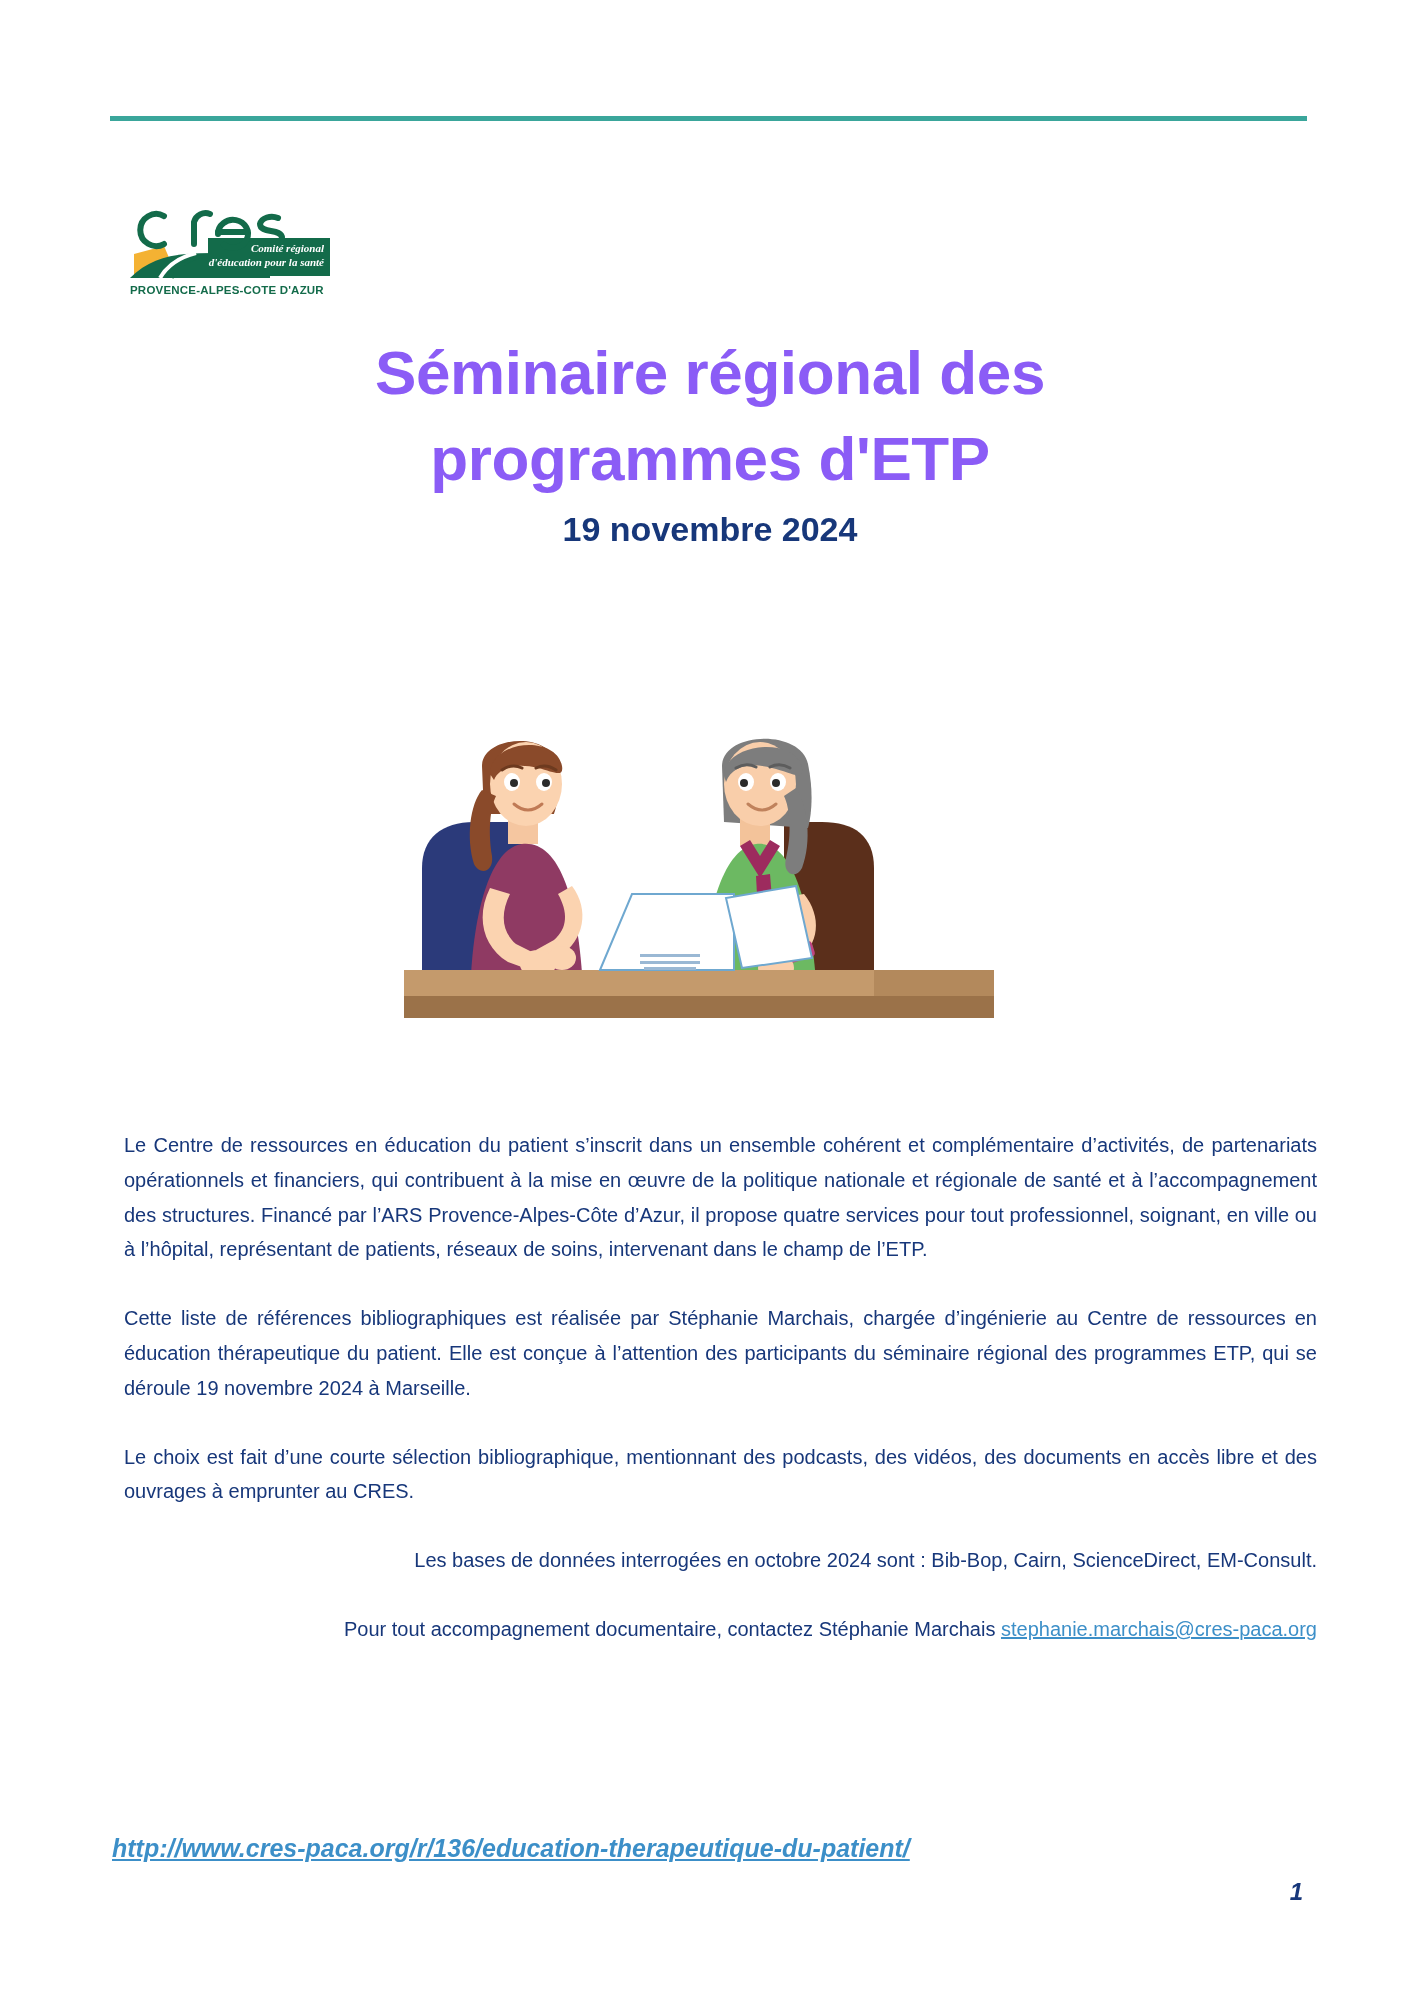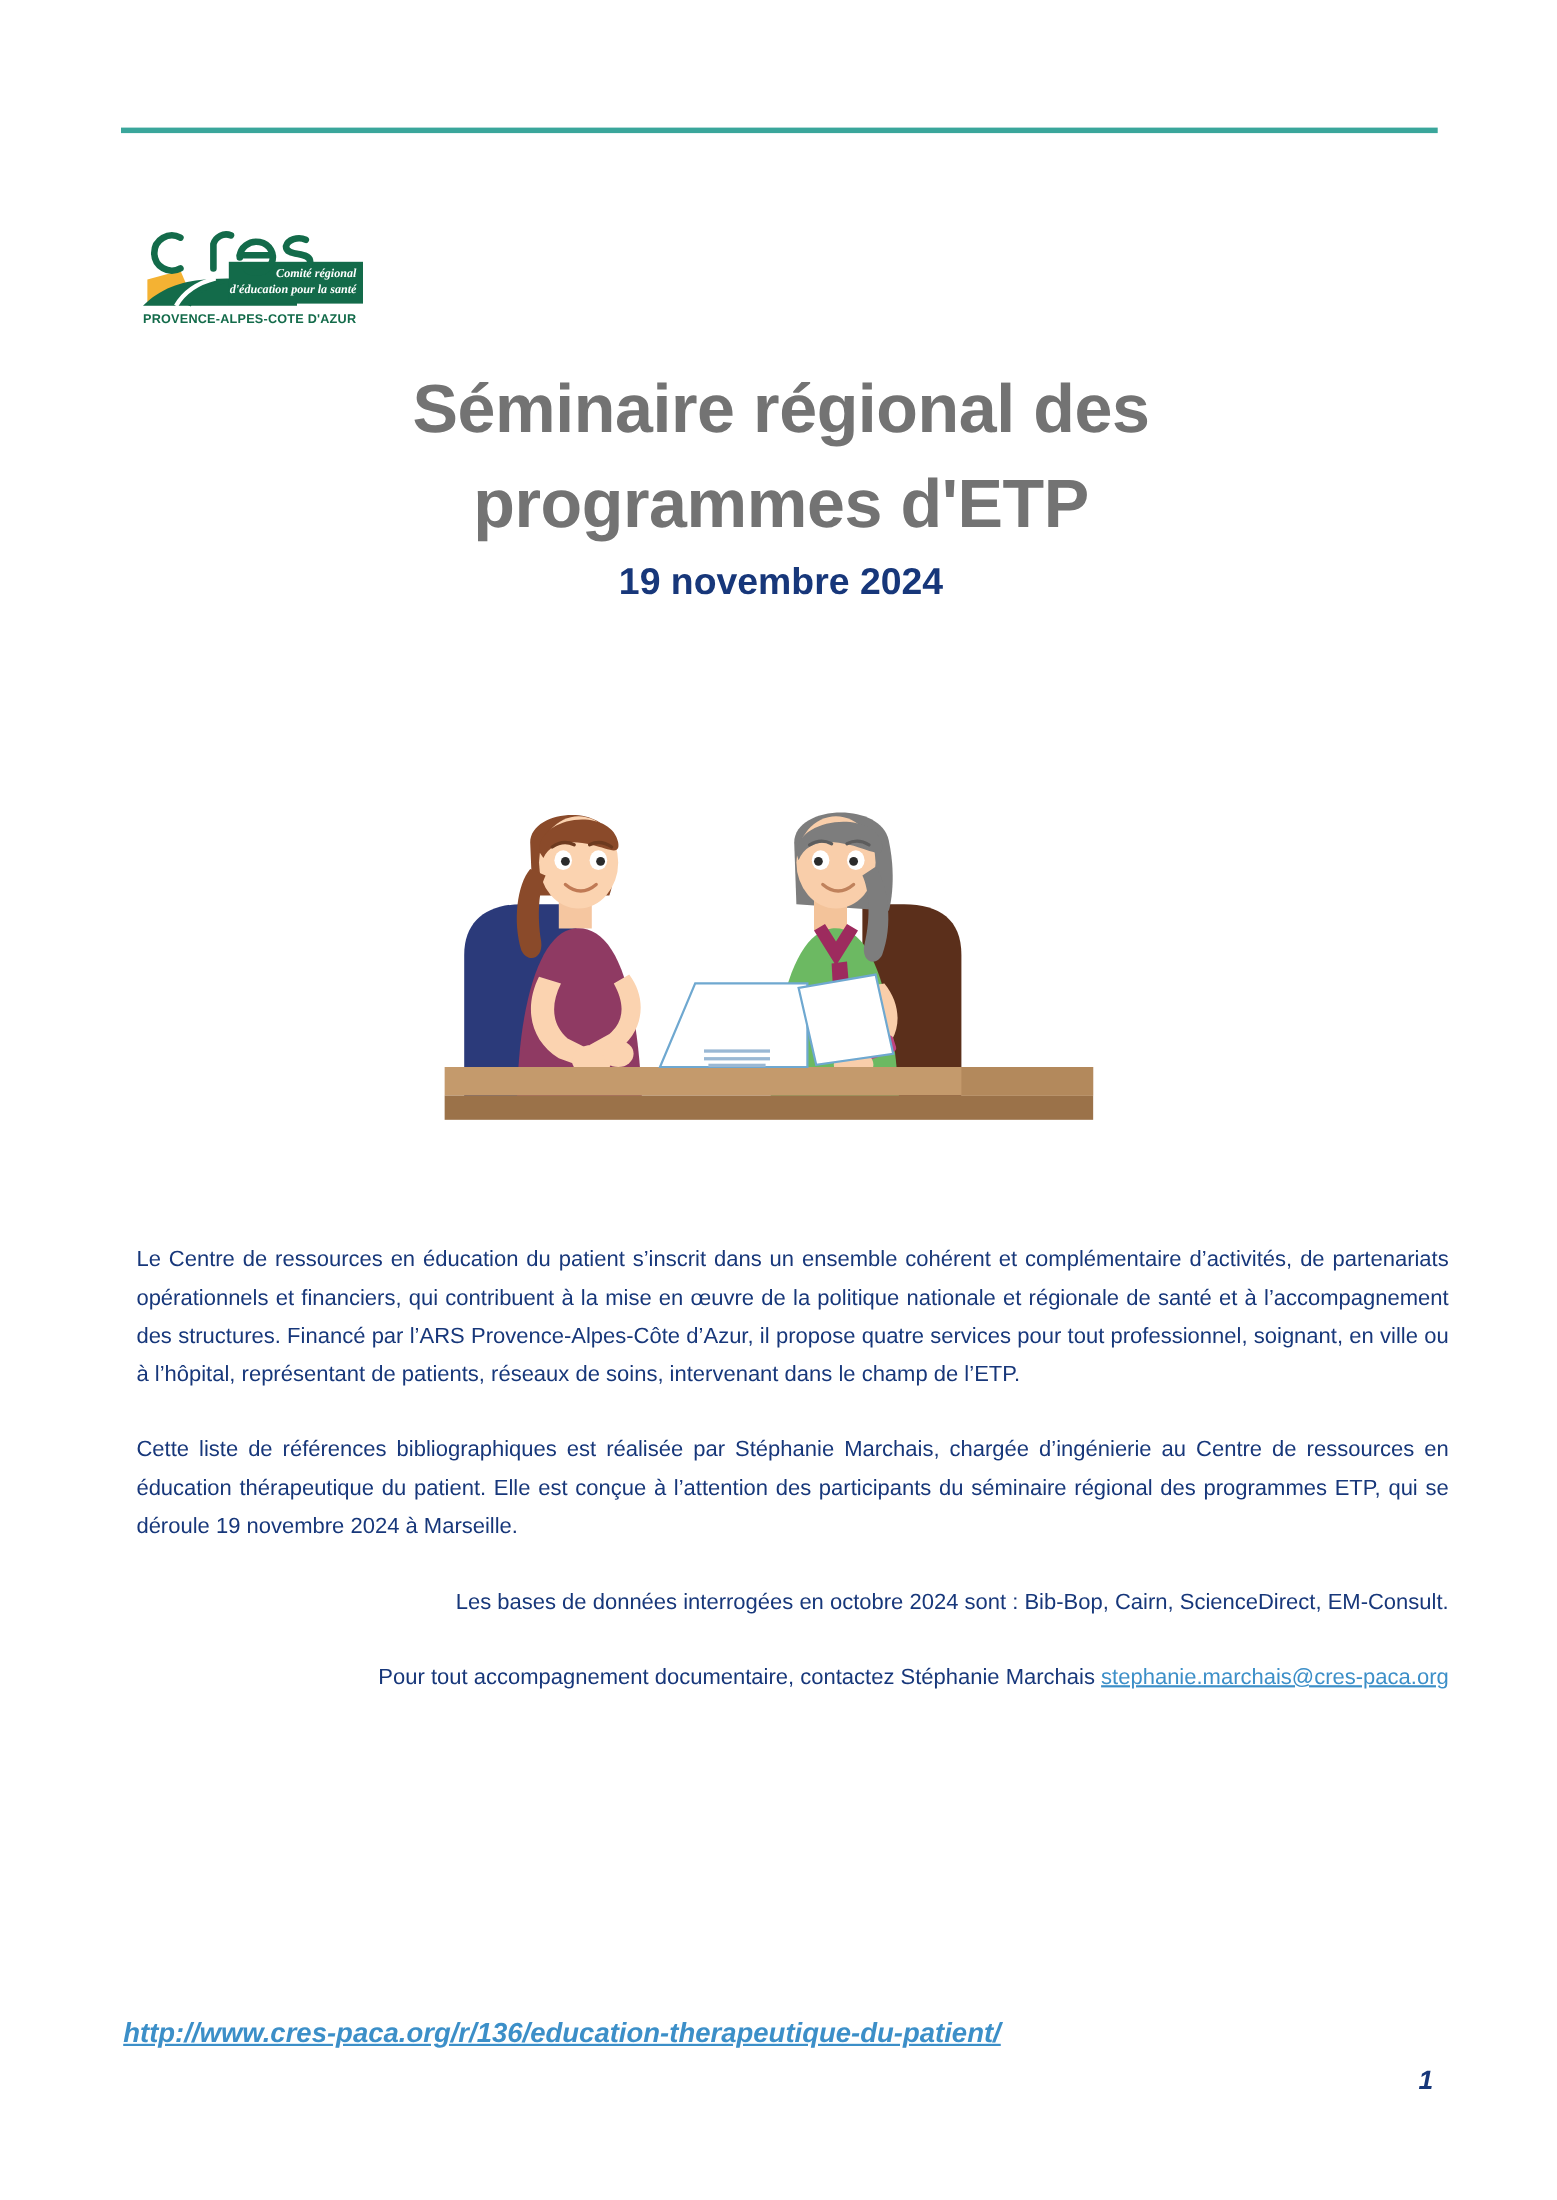--- a/index.html
+++ b/index.html
@@ -46,21 +46,21 @@
   .title-block {
     position: absolute;
     left: 140px;
     top: 330px;
     width: 1140px;
     text-align: center;
   }
   .doc-title {
     font-size: 62px;
     font-weight: bold;
-    color: #737373;
+    color: #8b5cf6;
     line-height: 1.38;
     letter-spacing: -0.4px;
     margin: 0;
     padding: 0 120px;
   }
   .doc-subtitle {
     font-size: 34px;
     font-weight: normal;
     color: #17377a;
     margin: 22px 0 0 0;
@@ -242,20 +242,21 @@
       <rect x="236" y="243" width="60" height="3" fill="#9ab8d4"></rect>
       <rect x="240" y="249" width="52" height="3" fill="#9ab8d4"></rect>
 
       <path d="M338 250 L322 180 L392 168 L408 240 Z" fill="#ffffff" stroke="#6fa8d0" stroke-width="2"></path>
     </svg>
   </div>
 
   <div class="body-text">
     <p>Le Centre de ressources en éducation du patient s’inscrit dans un ensemble cohérent et complémentaire d’activités, de partenariats opérationnels et financiers, qui contribuent à la mise en œuvre de la politique nationale et régionale de santé et à l’accompagnement des structures. Financé par l’ARS Provence-Alpes-Côte d’Azur, il propose quatre services pour tout professionnel, soignant, en ville ou à l’hôpital, représentant de patients, réseaux de soins, intervenant dans le champ de l’ETP.</p>
     <p>Cette liste de références bibliographiques est réalisée par Stéphanie Marchais, chargée d’ingénierie au Centre de ressources en éducation thérapeutique du patient. Elle est conçue à l’attention des participants du séminaire régional des programmes ETP, qui se déroule 19 novembre 2024 à Marseille.</p>
+    <p>Le choix est fait d’une courte sélection bibliographique, mentionnant des podcasts, des vidéos, des documents en accès libre et des ouvrages à emprunter au CRES.</p>
     <p class="nojust">Les bases de données interrogées en octobre 2024 sont : Bib-Bop, Cairn, ScienceDirect, EM-Consult.</p>
     <p class="nojust"><span>Pour tout accompagnement documentaire, contactez Stéphanie Marchais </span><a class="doclink" href="#">stephanie.marchais@cres-paca.org</a></p>
   </div>
 
   <div class="page-number">1</div>
 
   <a class="footer-url" href="#">http://www.cres-paca.org/r/136/education-therapeutique-du-patient/</a>
 
 </div>
 

